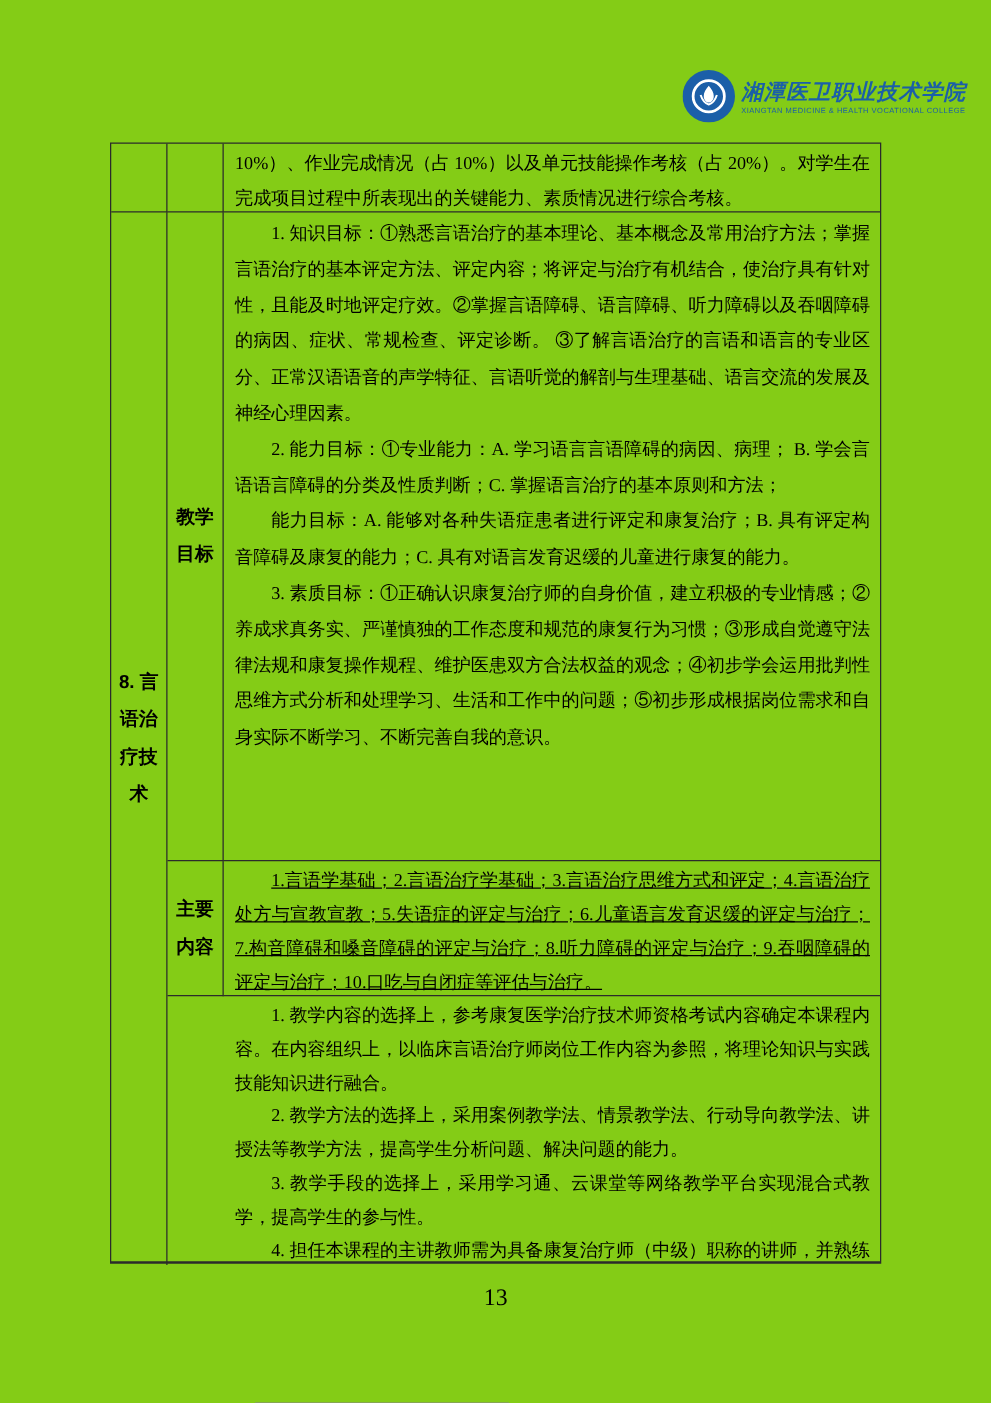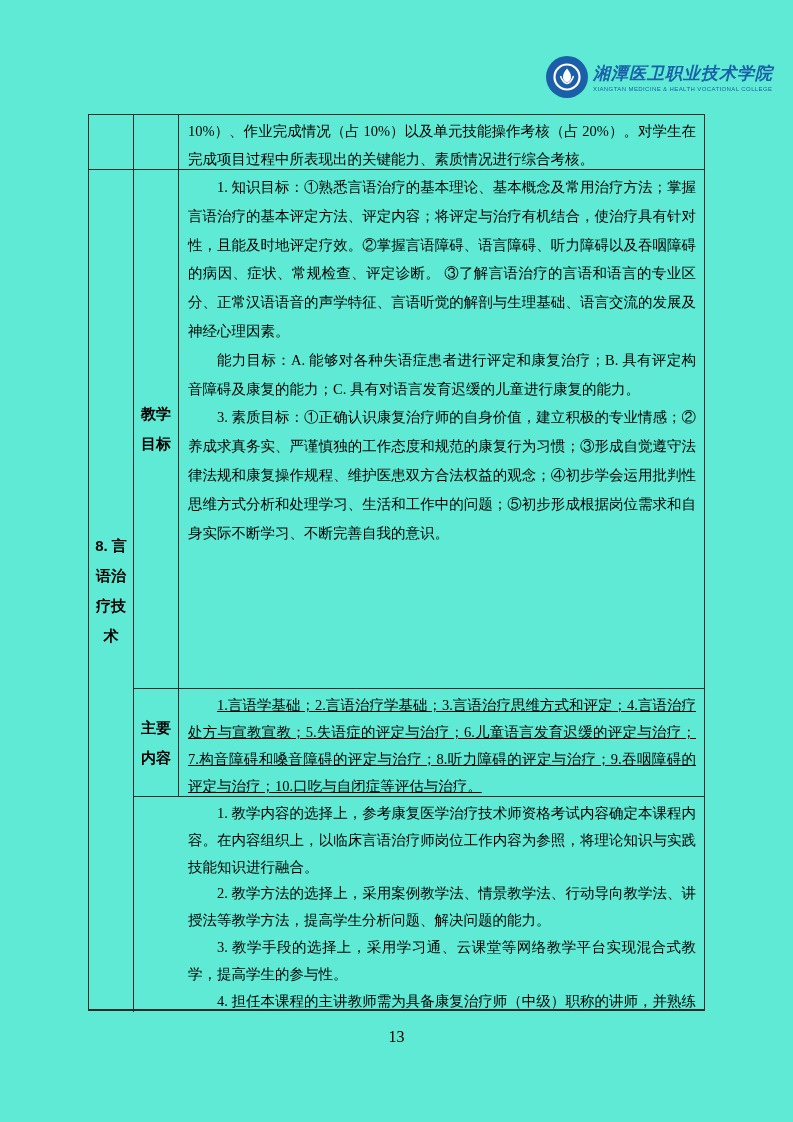--- a/index.html
+++ b/index.html
@@ -2,21 +2,21 @@
 <html><head>
 <meta charset="utf-8">
 <style>
   * { margin: 0; padding: 0; box-sizing: border-box; }
   html, body { background: #888; }
   .page {
     position: relative;
     width: 793px;
     height: 1122px;
     margin: 0 auto;
-    background: #5eead4;
+    background: #84cc16;
     font-family: "Liberation Serif", "DejaVu Serif", serif;
     color: #000;
     overflow: hidden;
   }
 
   
   .logo-block {
     position: absolute;
     left: 546px;
     top: 56px;
@@ -99,21 +99,21 @@
   .content-main-cell p { line-height: 27px; text-decoration: underline; }
   .req-cell p { line-height: 26.8px; }
 
   
   .page-number {
     position: absolute;
     top: 1028px;
     left: 0;
     width: 100%;
     text-align: center;
-    font-size: 16px;
+    font-size: 19px;
   }
 </style>
 </head>
 <body>
 
 <div class="page">
 
   <div class="logo-block">
     <svg class="logo-circle" viewBox="0 0 42 42">
       <circle cx="21" cy="21" r="21" fill="#1b5fa8"></circle>
@@ -137,20 +137,21 @@
 
     <div class="cell label-cell course-cell last-row">
       <span>8. 言语治疗技术</span>
     </div>
 
     <div class="cell label-cell" style="grid-column:2; grid-row:2;">
       <span>教学目标</span>
     </div>
     <div class="cell last-col content-cell goals-cell" style="grid-column:3; grid-row:2;">
       <p>1. 知识目标：①熟悉言语治疗的基本理论、基本概念及常用治疗方法；掌握言语治疗的基本评定方法、评定内容；将评定与治疗有机结合，使治疗具有针对性，且能及时地评定疗效。②掌握言语障碍、语言障碍、听力障碍以及吞咽障碍的病因、症状、常规检查、评定诊断。 ③了解言语治疗的言语和语言的专业区分、正常汉语语音的声学特征、言语听觉的解剖与生理基础、语言交流的发展及神经心理因素。</p>
+      <p>2. 能力目标：①专业能力：A. 学习语言言语障碍的病因、病理； B. 学会言语语言障碍的分类及性质判断；C. 掌握语言治疗的基本原则和方法；</p>
       <p>能力目标：A. 能够对各种失语症患者进行评定和康复治疗；B. 具有评定构音障碍及康复的能力；C. 具有对语言发育迟缓的儿童进行康复的能力。</p>
       <p>3. 素质目标：①正确认识康复治疗师的自身价值，建立积极的专业情感；②养成求真务实、严谨慎独的工作态度和规范的康复行为习惯；③形成自觉遵守法律法规和康复操作规程、维护医患双方合法权益的观念；④初步学会运用批判性思维方式分析和处理学习、生活和工作中的问题；⑤初步形成根据岗位需求和自身实际不断学习、不断完善自我的意识。</p>
     </div>
 
     <div class="cell label-cell" style="grid-column:2; grid-row:3;">
       <span>主要内容</span>
     </div>
     <div class="cell last-col content-cell content-main-cell" style="grid-column:3; grid-row:3;">
       <p>1.言语学基础；2.言语治疗学基础；3.言语治疗思维方式和评定；4.言语治疗处方与宣教宣教；5.失语症的评定与治疗；6.儿童语言发育迟缓的评定与治疗；7.构音障碍和嗓音障碍的评定与治疗；8.听力障碍的评定与治疗；9.吞咽障碍的评定与治疗；10.口吃与自闭症等评估与治疗。</p>
     </div>

